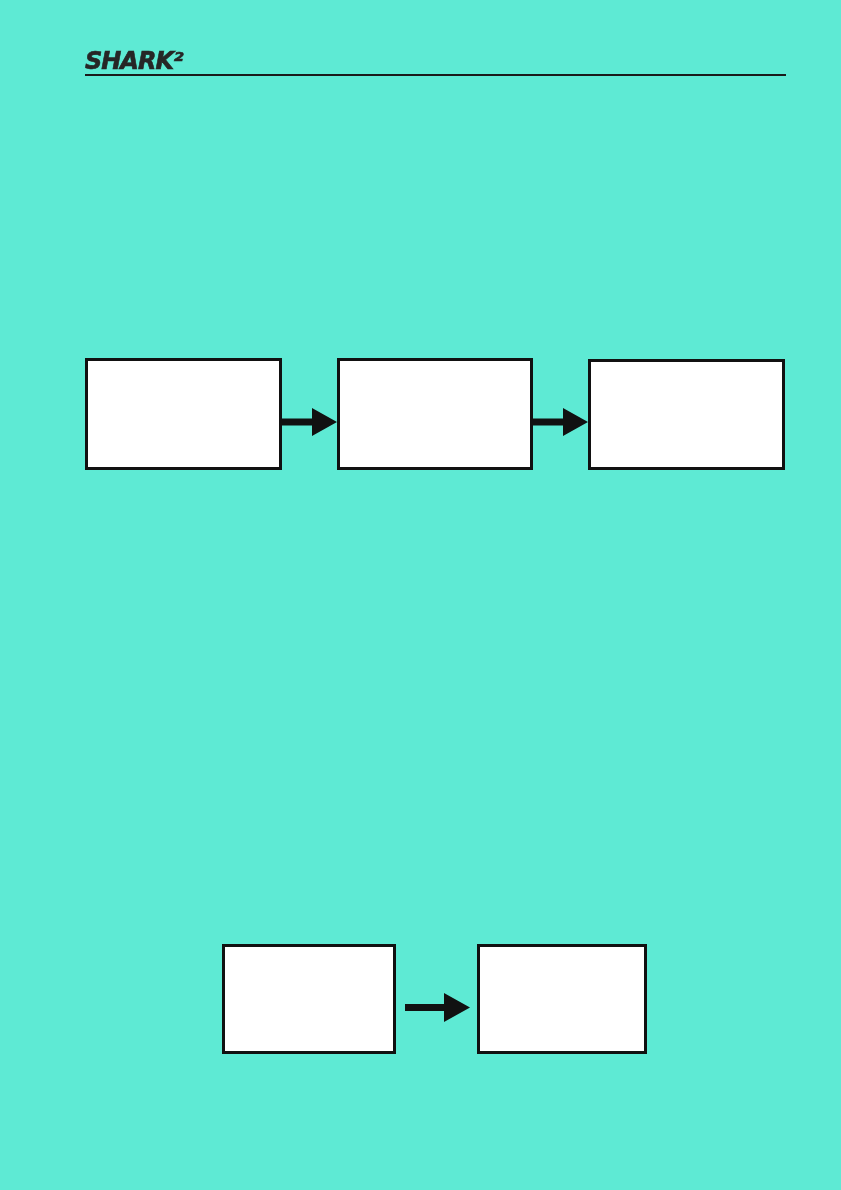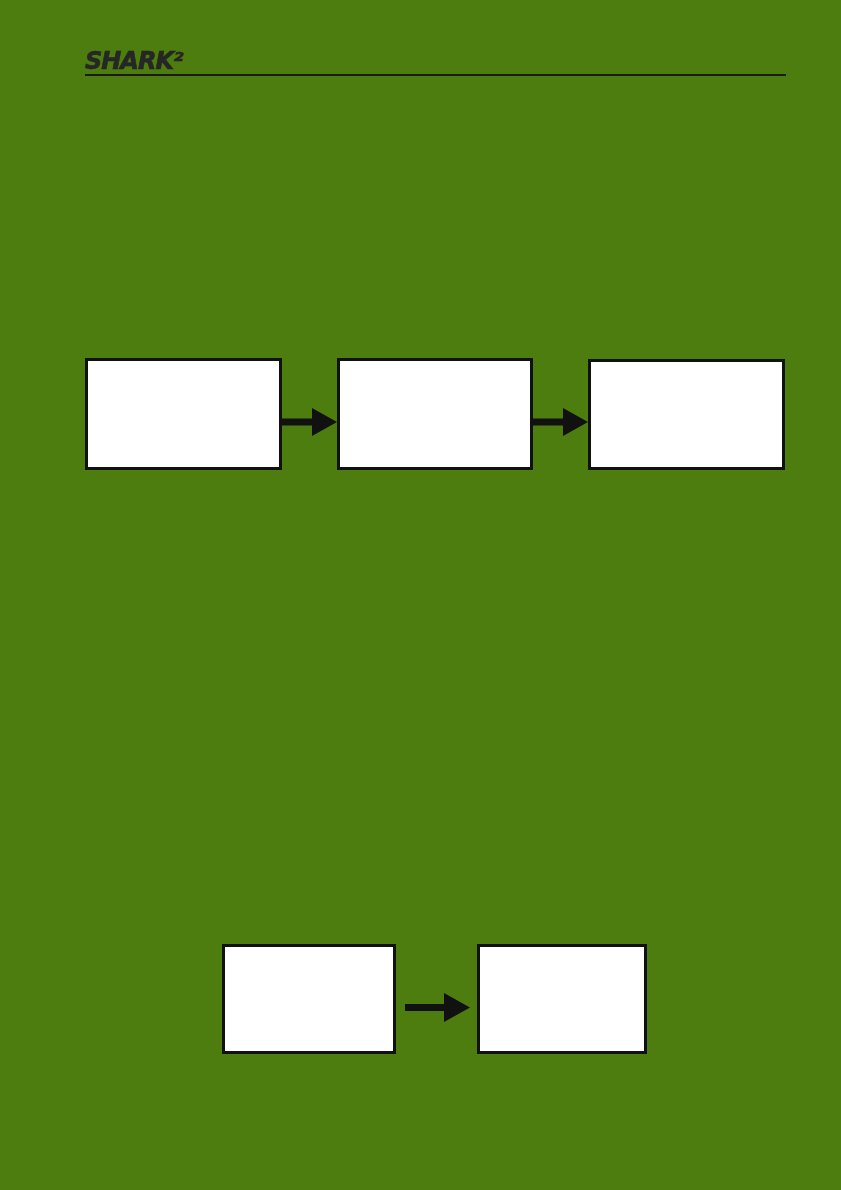--- a/index.html
+++ b/index.html
@@ -4,21 +4,21 @@
 <style>
   html, body {
     margin: 0;
     padding: 0;
     background: #ffffff;
   }
   .page {
     position: relative;
     width: 841px;
     height: 1190px;
-    background: #4d7c0f;
+    background: #5eead4;
     overflow: hidden;
     font-family: "DejaVu Sans", "Liberation Sans", sans-serif;
   }
 
   
   .logo {
     position: absolute;
     left: 85px;
     top: 48px;
     font-family: "DejaVu Sans", sans-serif;

